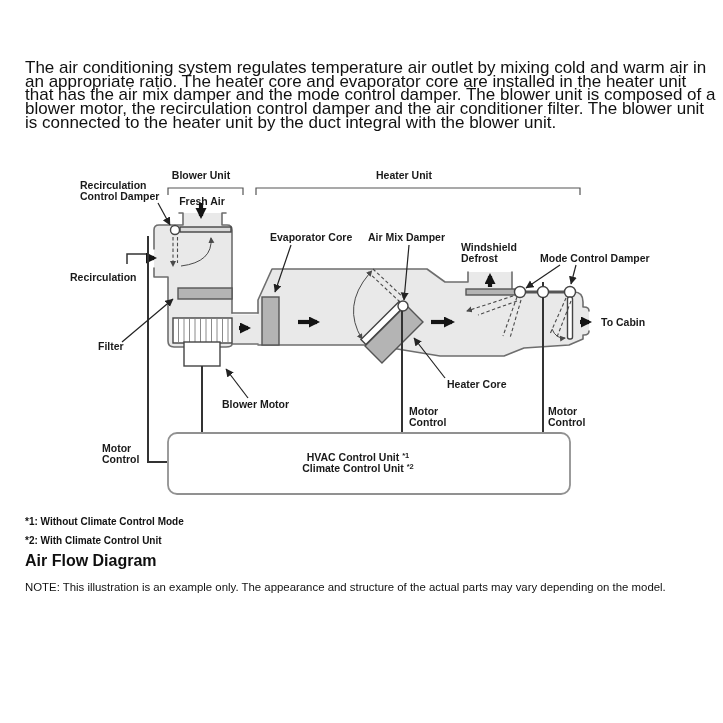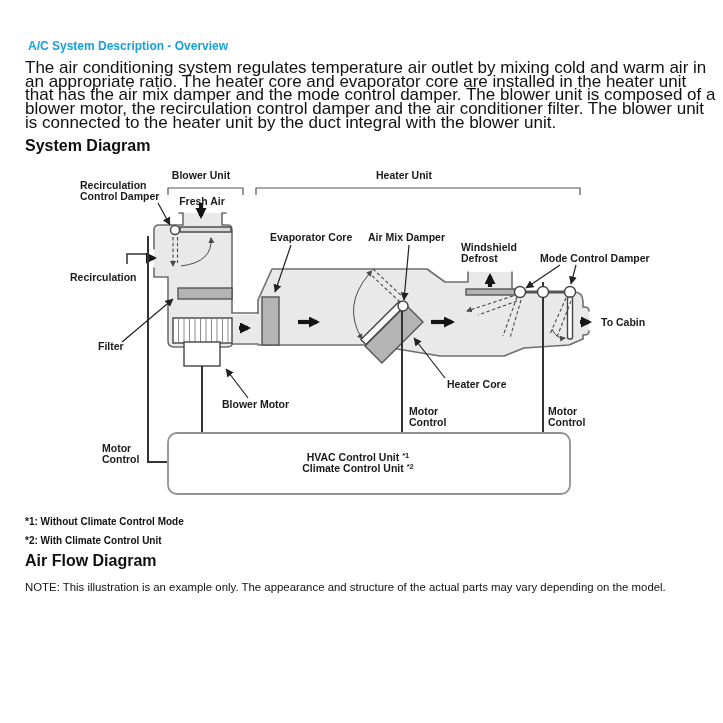--- a/index.html
+++ b/index.html
@@ -35,25 +35,23 @@
   .grayline{stroke:#555;stroke-width:3.2;}
   .lbl{font:bold 10.5px "Liberation Sans",sans-serif;fill:var(--text_dark);}
   .mid{text-anchor:middle;}
   .sup{font-size:7.5px;}
 </style>
 </head>
 <body>
 
 <div id="page">
 
-  <div class="abs doc-title">A/C System Description - Overview</div>
 
   <div class="abs body-par">The air conditioning system regulates temperature air outlet by mixing cold and warm air in an appropriate ratio. The heater core and evaporator core are installed in the heater unit that has the air mix damper and the mode control damper. The blower unit is composed of a blower motor, the recirculation control damper and the air conditioner filter. The blower unit is connected to the heater unit by the duct integral with the blower unit.</div>
 
-  <div class="abs h2" style="top:137px;">System Diagram</div>
 
   <svg class="abs" style="left:0;top:165px;" width="723" height="335" viewBox="0 165 723 335">
     <defs>
       <marker id="mk-big" markerUnits="userSpaceOnUse" markerWidth="12" markerHeight="12" refX="8" refY="5.5" orient="auto">
         <path d="M0,0 L11,5.5 L0,11 Z" fill="#141414"></path>
       </marker>
       <marker id="mk-small" markerUnits="userSpaceOnUse" markerWidth="9" markerHeight="9" refX="7.5" refY="4" orient="auto">
         <path d="M0,0 L8,4 L0,8 Z" fill="#222"></path>
       </marker>
       <marker id="mk-tiny" markerUnits="userSpaceOnUse" markerWidth="7" markerHeight="7" refX="5" refY="3" orient="auto">

